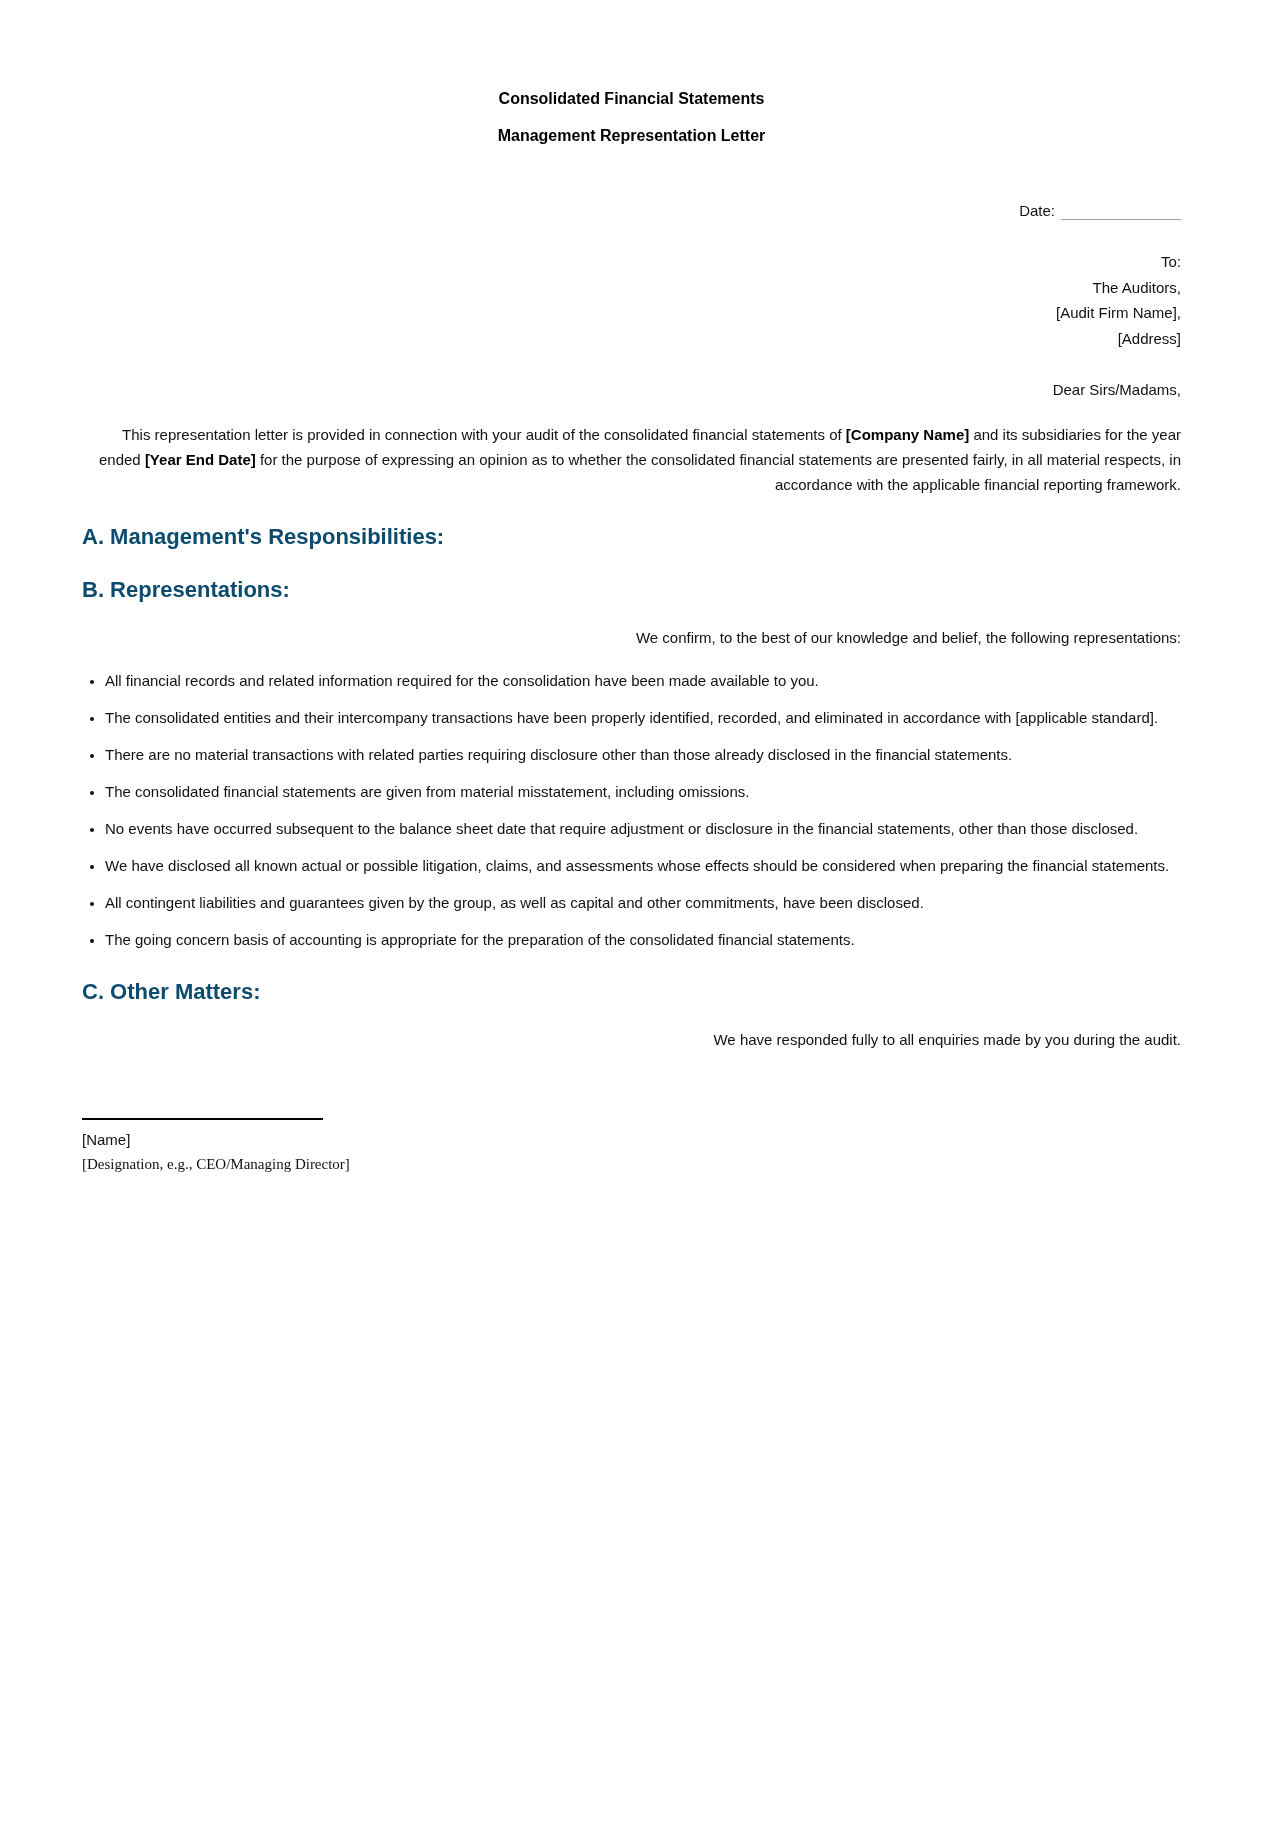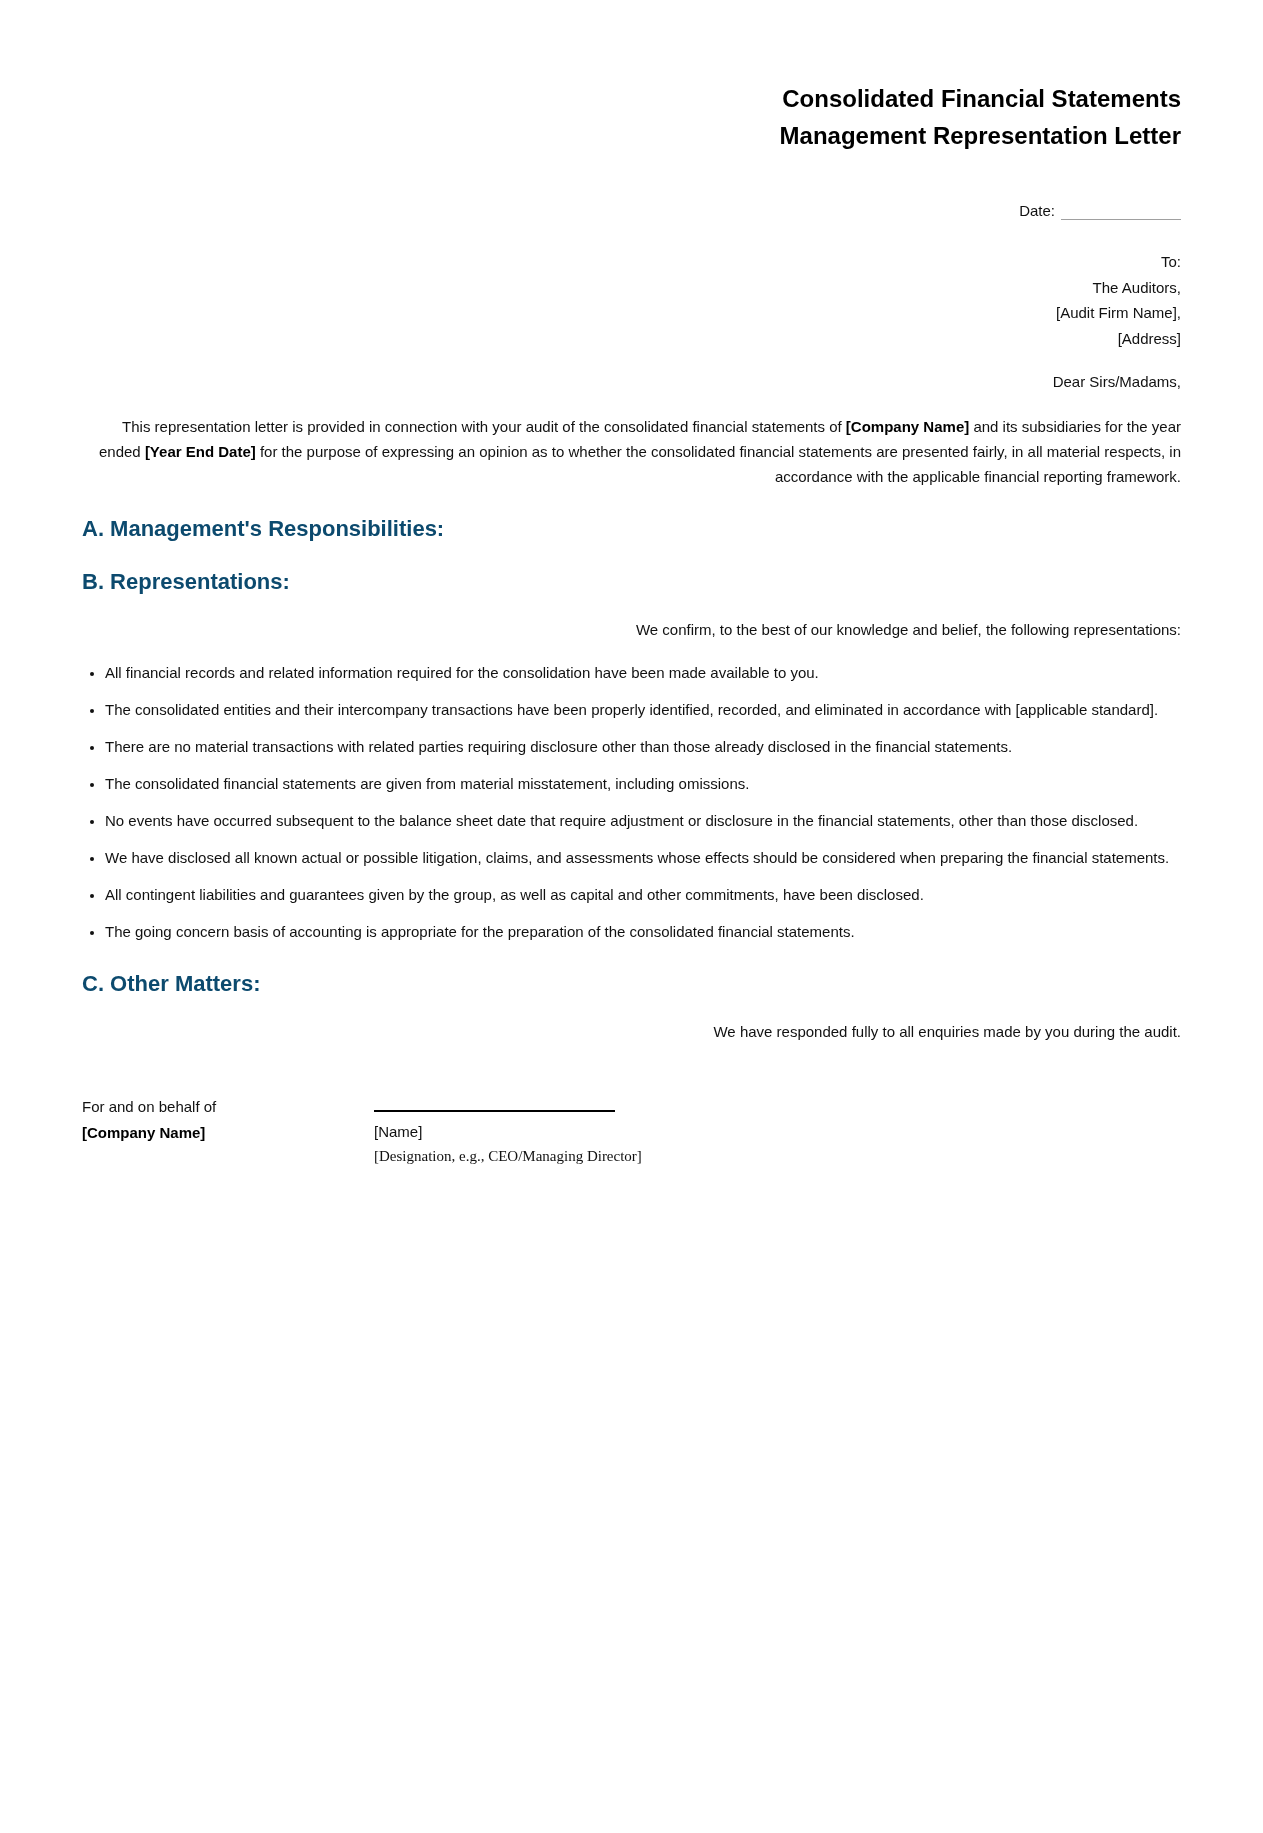--- a/index.html
+++ b/index.html
@@ -15,40 +15,40 @@
     color: #111111;
   }
   .page {
     box-sizing: border-box;
     padding: 0 82px;
     height: 1303px;       
     overflow: hidden;
   }
   .doc-title {
     margin: 80px 0 0 0;
-    text-align: right;
-    font-size: 24px;
+    text-align: center;
+    font-size: 16px;
     font-weight: bold;
     line-height: 37px;
     color: #000000;
   }
   .doc-title .title-line { display: block; }
   p { margin: 16px 0; line-height: 25px; text-align: right; }
   .date-row { margin: 44px 0 16px 0; }
   .blank-line {
     display: inline-block;
     width: 120px;
     height: 16px;
     margin-left: 6px;
     vertical-align: -4px;
     border-bottom: 1px solid #a0a0a0;
   }
   .recipient { margin: 26px 0 0 0; }
   .recipient div { line-height: 25.5px; text-align: right; }
-  .salutation { margin-top: 18px; }
+  .salutation { margin-top: 26px; }
   .intro { margin-top: 20px; }
   h2.section-heading {
     font-size: 22px;
     font-weight: bold;
     color: #0c4a6e;
     line-height: 27px;
     margin: 26px 0 22px 0;
   }
   ul.reps {
     margin: 18px 0 16px 0;
@@ -113,24 +113,20 @@
     <li>No events have occurred subsequent to the balance sheet date that require adjustment or disclosure in the financial statements, other than those disclosed.</li>
     <li>We have disclosed all known actual or possible litigation, claims, and assessments whose effects should be considered when preparing the financial statements.</li>
     <li>All contingent liabilities and guarantees given by the group, as well as capital and other commitments, have been disclosed.</li>
     <li>The going concern basis of accounting is appropriate for the preparation of the consolidated financial statements.</li>
   </ul>
 
   <h2 class="section-heading">C. Other Matters:</h2>
   <p>We have responded fully to all enquiries made by you during the audit.</p>
 
   <div class="sig">
-    <div class="sig-left">
-      <div>For and on behalf of</div>
-      <div class="sig-company">[Company Name]</div>
-    </div>
     <div class="sig-right">
       <div class="sig-line"></div>
       <div class="sig-name">[Name]</div>
       <div class="sig-designation">[Designation, e.g., CEO/Managing Director]</div>
     </div>
   </div>
 
 </div>
 
 </body></html>

